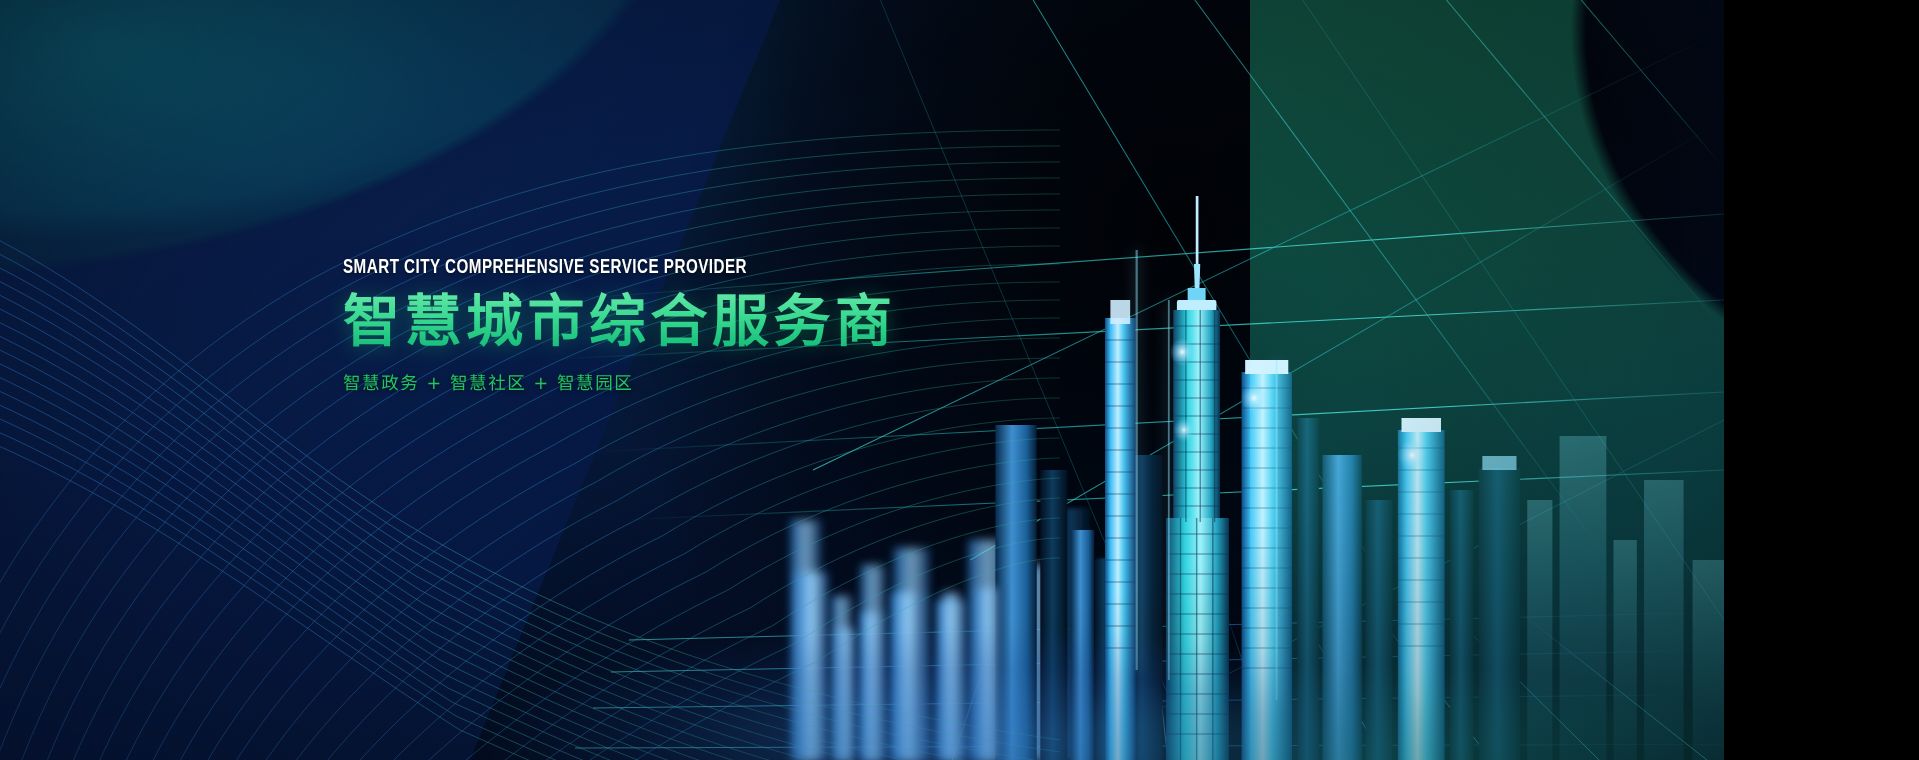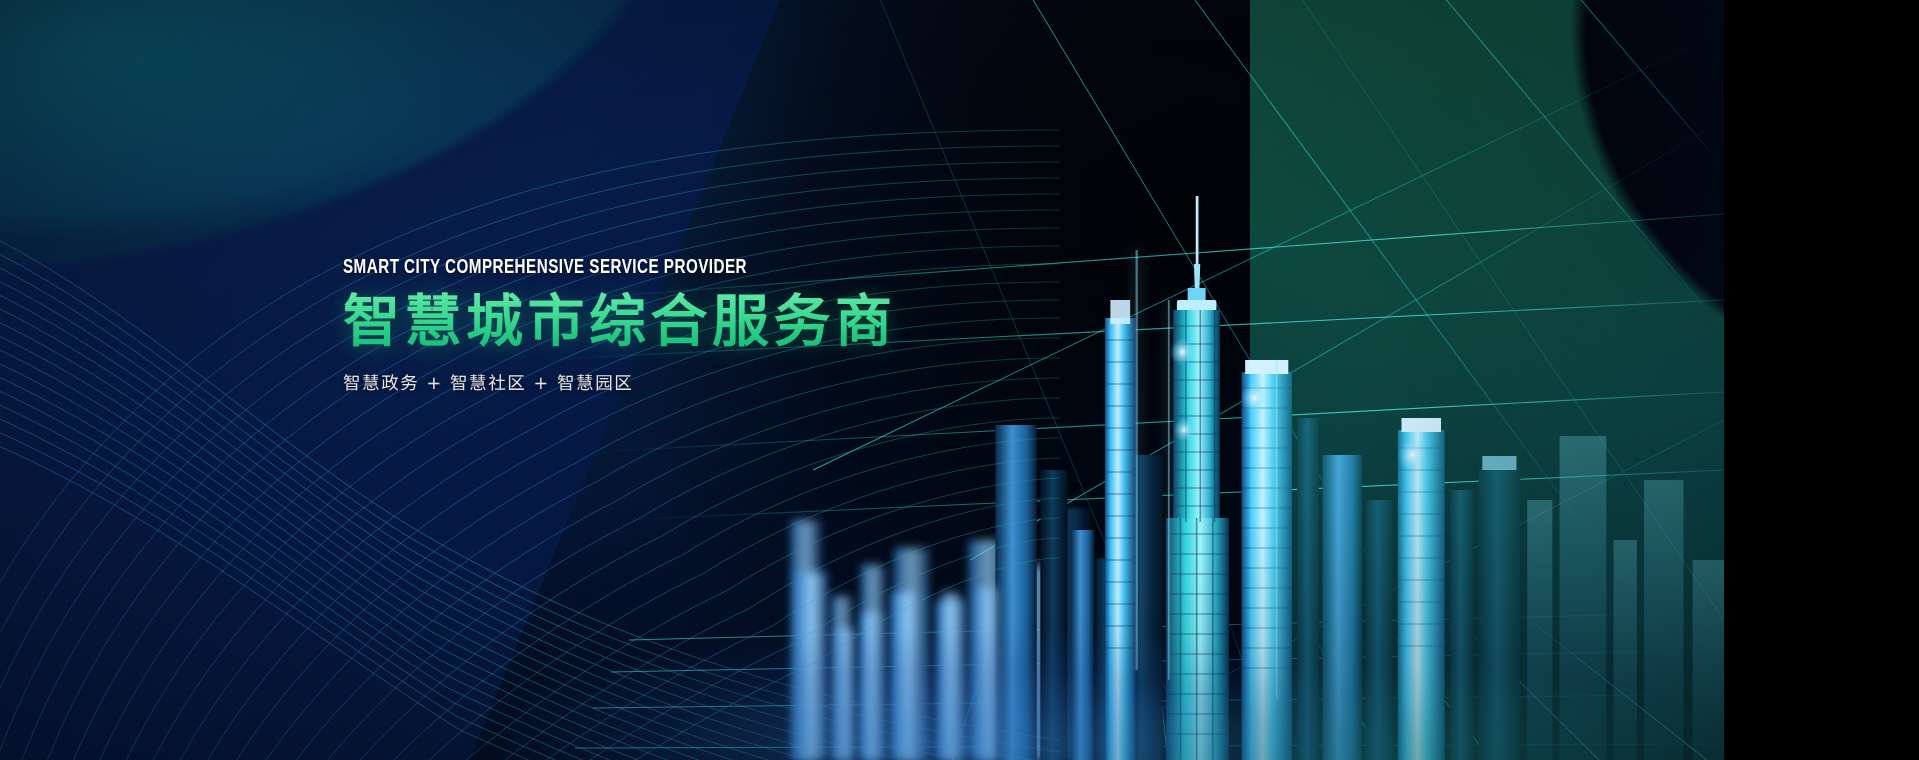--- a/index.html
+++ b/index.html
@@ -104,21 +104,21 @@
     color:transparent;
     -webkit-text-fill-color:transparent;
     filter:drop-shadow(0 2px 10px rgba(18,160,105,.45));
     margin:0 0 16px 0;
     font-family:"DejaVu Sans","Liberation Sans",sans-serif;
   }
   #sub-title{
     font-size:17.5px;
     font-weight:500;
     letter-spacing:1.6px;
-    color:#e5e5e5;
+    color:#22c55e;
     white-space:nowrap;
     text-shadow:0 1px 5px rgba(0,0,0,.7);
     font-family:"DejaVu Sans","Liberation Sans",sans-serif;
   }
 </style>
 </head>
 <body>
 
 <div id="banner">
 

